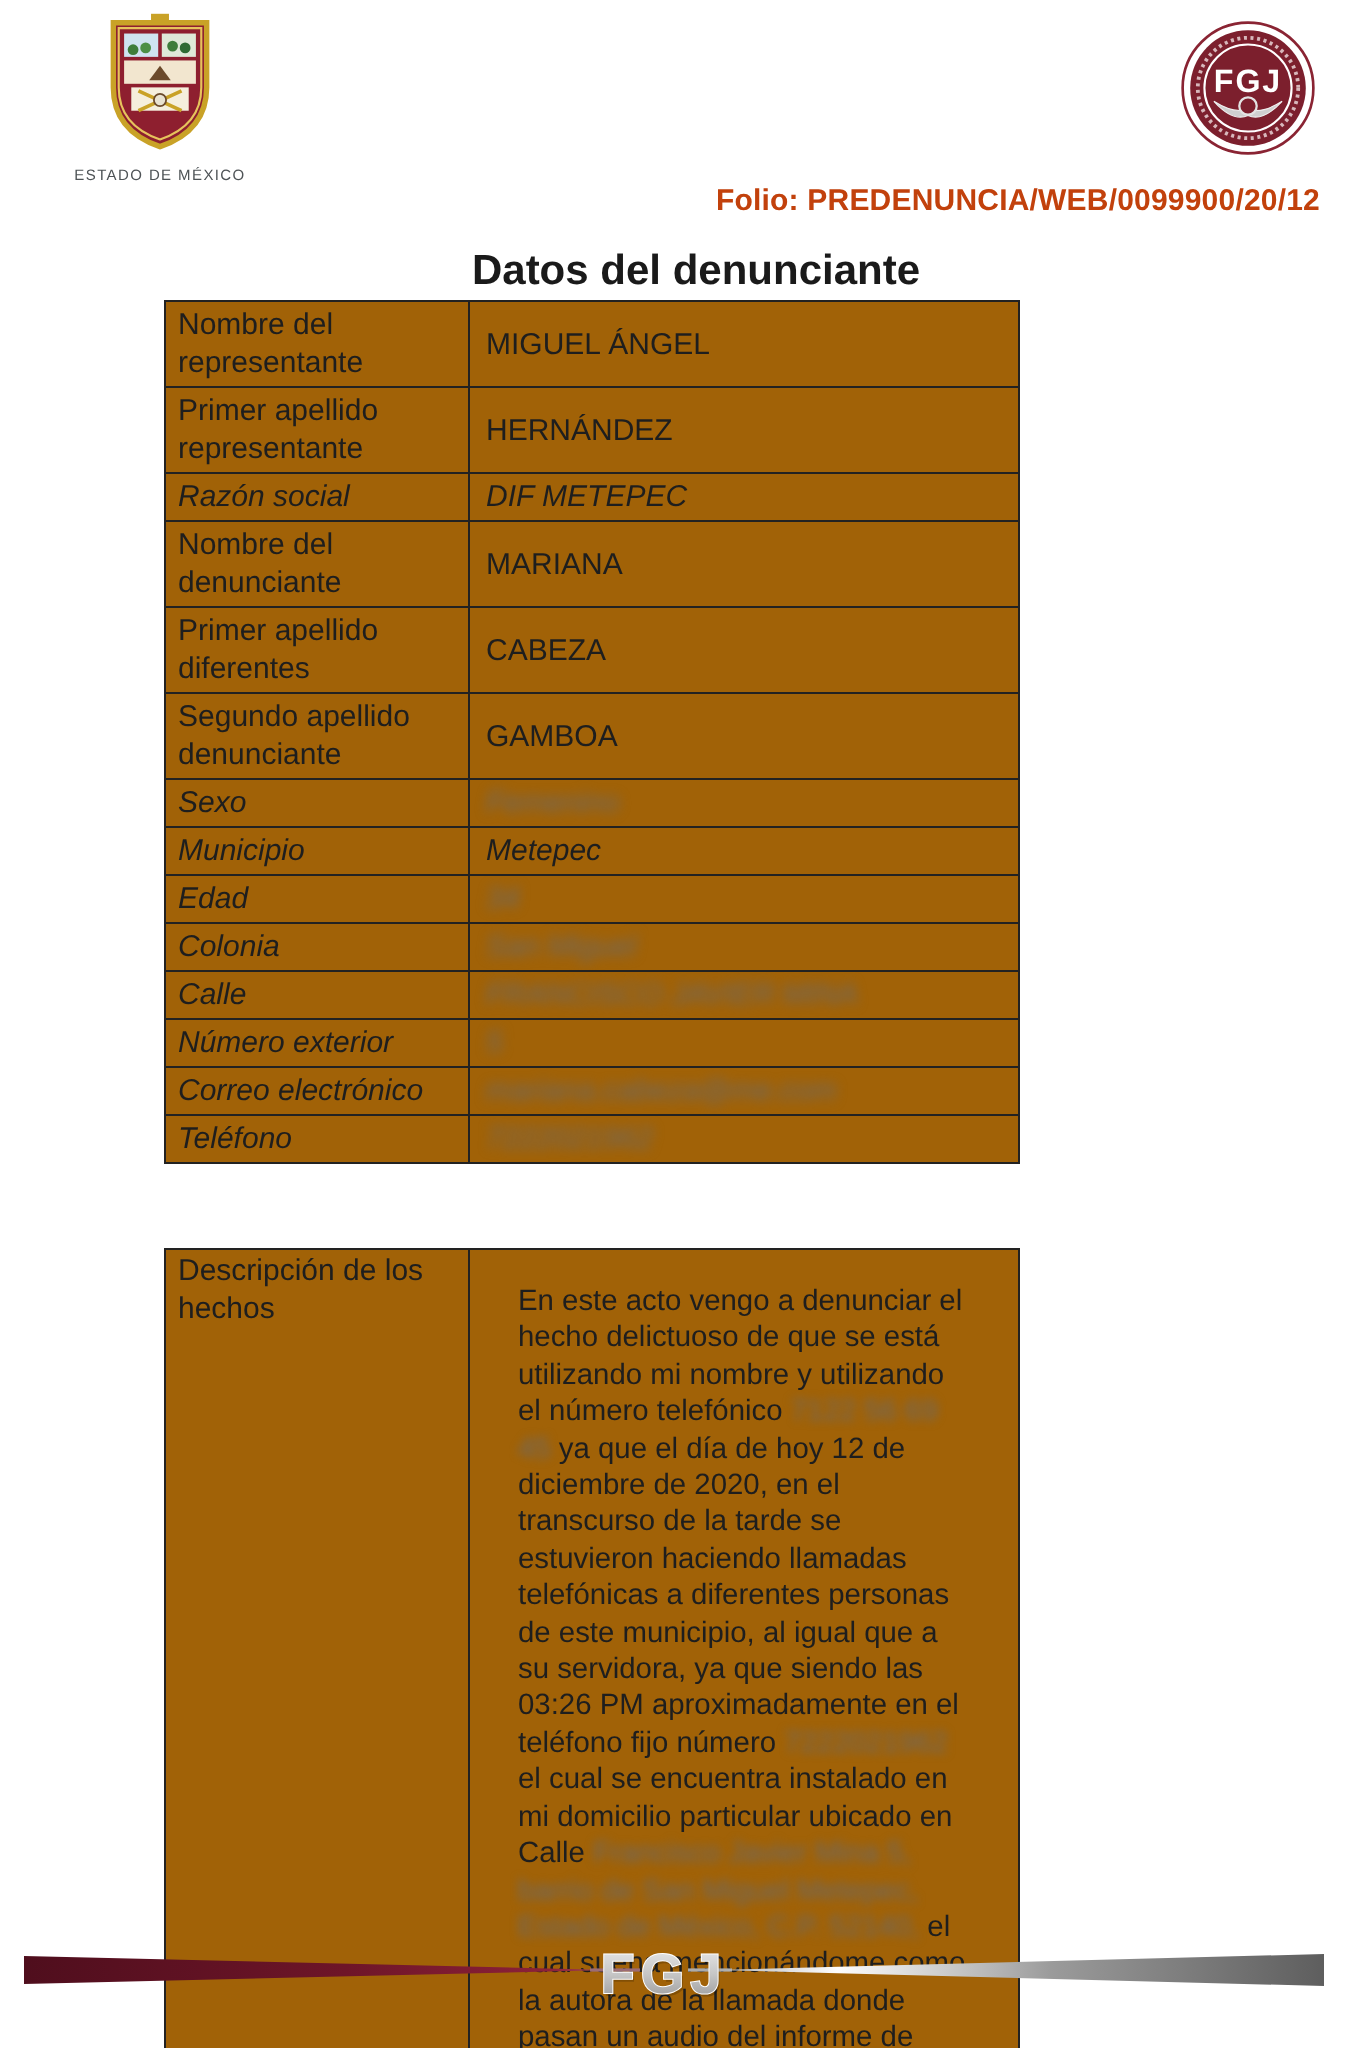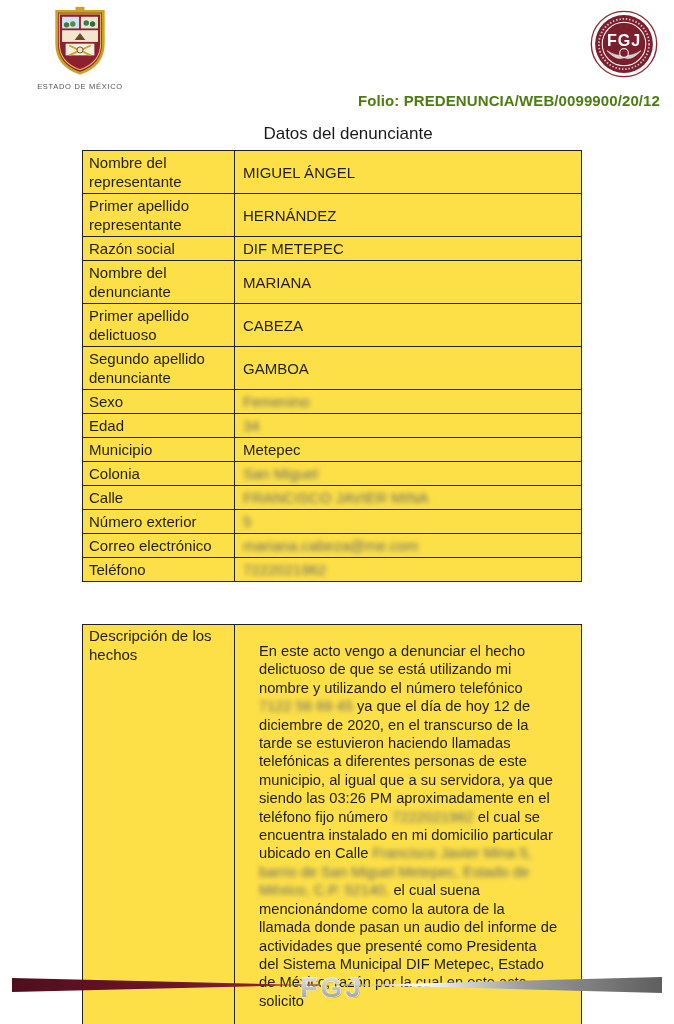--- a/index.html
+++ b/index.html
@@ -9,40 +9,40 @@
   }
   
   .coat { position:absolute; left:28px; top:6px; width:104px; text-align:center; }
   .coat-caption {
     margin-top:2px; font-size:7.5px; font-weight:normal; letter-spacing:.7px;
     color:#4e5356; white-space:nowrap;
   }
   .seal { position:absolute; left:588px; top:8px; }
   .folio {
     position:absolute; top:92px; right:14px;
-    font-size:15px; font-weight:bold; color:#4d7c0f; letter-spacing:.1px;
+    font-size:15px; font-weight:bold; color:#c2410c; letter-spacing:.1px;
   }
   
   .sec-title {
     position:absolute; left:82px; width:532px; margin:0; text-align:center;
-    font-size:17px; font-weight:normal; color:#1a1a1a;
+    font-size:21px; font-weight:bold; color:#1a1a1a;
   }
   #sec1-title { top:124px; }
   #sec2-title { top:660px; }
   
-  table { border-collapse:collapse; table-layout:fixed; background:#fde047; position:absolute; left:82px; width:500px; }
+  table { border-collapse:collapse; table-layout:fixed; background:#a16207; position:absolute; left:82px; width:428px; }
   #t1 { top:150px; }
   #t2 { top:624px; }
   td {
     border:1.6px solid #222222; font-size:15px; color:#1e1e1e;
     padding:1px 6px; vertical-align:middle; overflow:hidden;
   }
   td.lbl { width:139px; line-height:19px; }
   td.val { padding-left:8px; }
-  tr.r1 { height:24px; }
+  tr.r1 { height:24px;font-style:italic; }
   tr.r2 { height:43px; }
   #t2 td { vertical-align:top; }
   #t2 .val { padding:1px 6px 3px 8px; }
   #t2 p { margin:16px; font-size:14.7px; line-height:18.4px; color:#1e1e1e; }
   .blur { color:#6a6a6a; filter:blur(2.8px); }
   #t2 .blur { filter:blur(2.4px); }
   
   .footer { position:absolute; left:0; top:968px; width:674px; height:44px; }
 </style>
 </head>
@@ -97,38 +97,38 @@
         </tr>
         <tr class="r1">
           <td class="lbl">Razón social</td>
           <td class="val"><span>DIF METEPEC</span></td>
         </tr>
         <tr class="r2">
           <td class="lbl">Nombre del denunciante</td>
           <td class="val"><span>MARIANA</span></td>
         </tr>
         <tr class="r2">
-          <td class="lbl">Primer apellido delictuoso</td>
+          <td class="lbl">Primer apellido diferentes</td>
           <td class="val"><span>CABEZA</span></td>
         </tr>
         <tr class="r2">
           <td class="lbl">Segundo apellido denunciante</td>
           <td class="val"><span>GAMBOA</span></td>
         </tr>
         <tr class="r1">
           <td class="lbl">Sexo</td>
           <td class="val"><span class="blur">Femenino</span></td>
         </tr>
         <tr class="r1">
+          <td class="lbl">Municipio</td>
+          <td class="val"><span>Metepec</span></td>
+        </tr>
+        <tr class="r1">
           <td class="lbl">Edad</td>
           <td class="val"><span class="blur">34</span></td>
-        </tr>
-        <tr class="r1">
-          <td class="lbl">Municipio</td>
-          <td class="val"><span>Metepec</span></td>
         </tr>
         <tr class="r1">
           <td class="lbl">Colonia</td>
           <td class="val"><span class="blur">San Miguel</span></td>
         </tr>
         <tr class="r1">
           <td class="lbl">Calle</td>
           <td class="val"><span class="blur">FRANCISCO JAVIER MINA</span></td>
         </tr>
         <tr class="r1">

